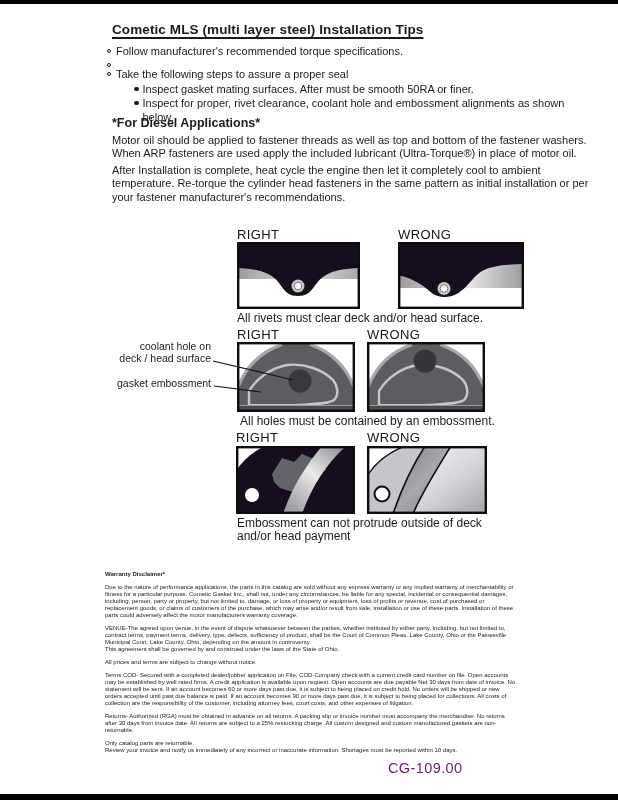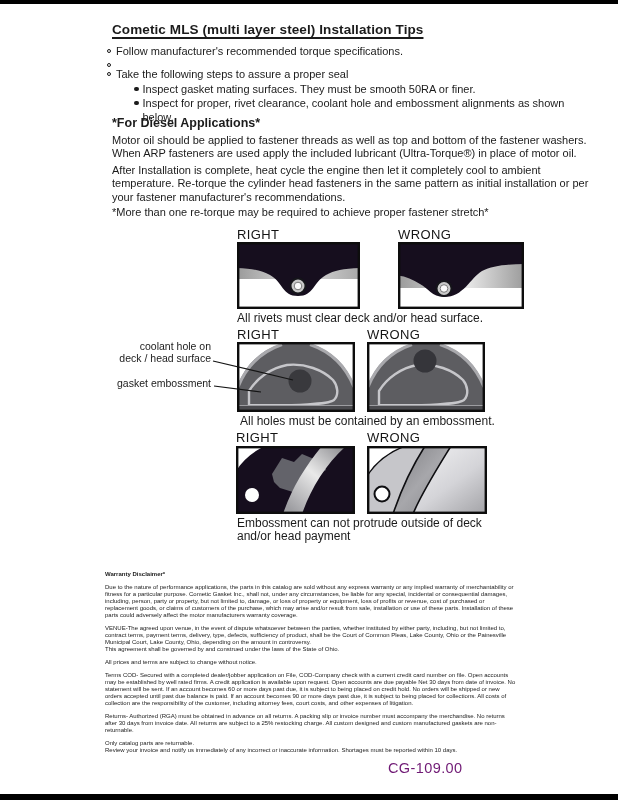--- a/index.html
+++ b/index.html
@@ -72,32 +72,31 @@
     </div>
     <div class="tip-row">
       <span class="b-open"></span>
     </div>
     <div class="tip-row">
       <span class="b-open"></span>
       <span>Take the following steps to assure a proper seal</span>
     </div>
     <div class="tip-row sub">
       <span class="b-solid"></span>
-      <span>Inspect gasket mating surfaces.  They must be smooth 50RA or finer.</span>
+      <span>Inspect gasket mating surfaces.  After must be smooth 50RA or finer.</span>
     </div>
     <div class="tip-row sub">
       <span class="b-solid"></span>
       <span>Inspect for proper, rivet clearance, coolant hole and embossment alignments as shown below.</span>
     </div>
   </div>
 
   <div class="diesel-h">*For Diesel Applications*</div>
   <p class="para p2">After Installation is complete, heat cycle the engine then let it completely cool to ambient temperature. Re-torque the cylinder head fasteners in the same pattern as initial installation or per your fastener manufacturer's recommendations.</p>
   <p class="para p1">Motor oil should be applied to fastener threads as well as top and bottom of the fastener washers. When ARP fasteners are used apply the included lubricant (Ultra-Torque®) in place of motor oil.</p>
-  <p class="para p3">*More than one re-torque may be required to achieve proper fastener stretch*</p>
 
   <div class="rw-label" style="left:237px; top:227px; width:123px;">RIGHT</div>
   <div class="rw-label" style="left:398px; top:227px; width:126px;">WRONG</div>
 
   <div class="dbox" style="left:237px; top:242px;">
     <svg width="123" height="67" viewBox="0 0 123 67">
       <defs>
         <linearGradient id="band1" x1="0" y1="0" x2="1" y2="0">
           <stop offset="0" stop-color="#9a9a9a"></stop>
             <stop offset="0.5" stop-color="#dedede"></stop>

